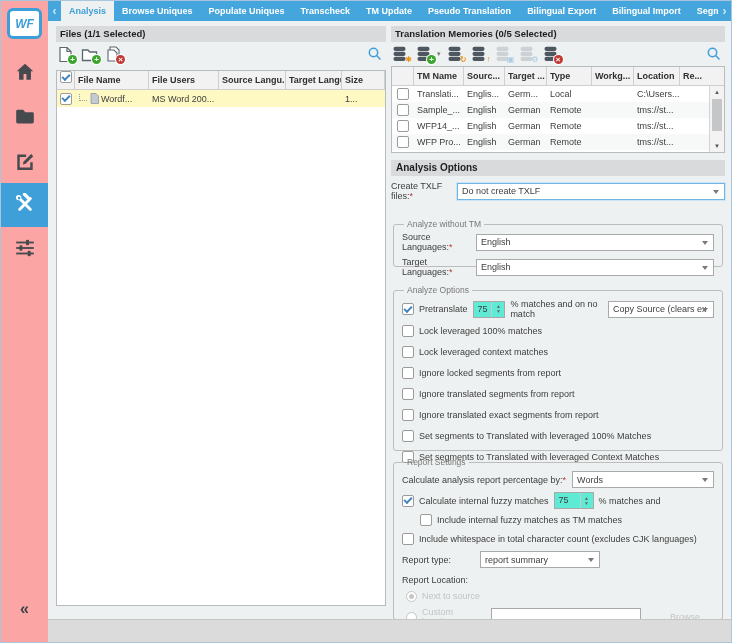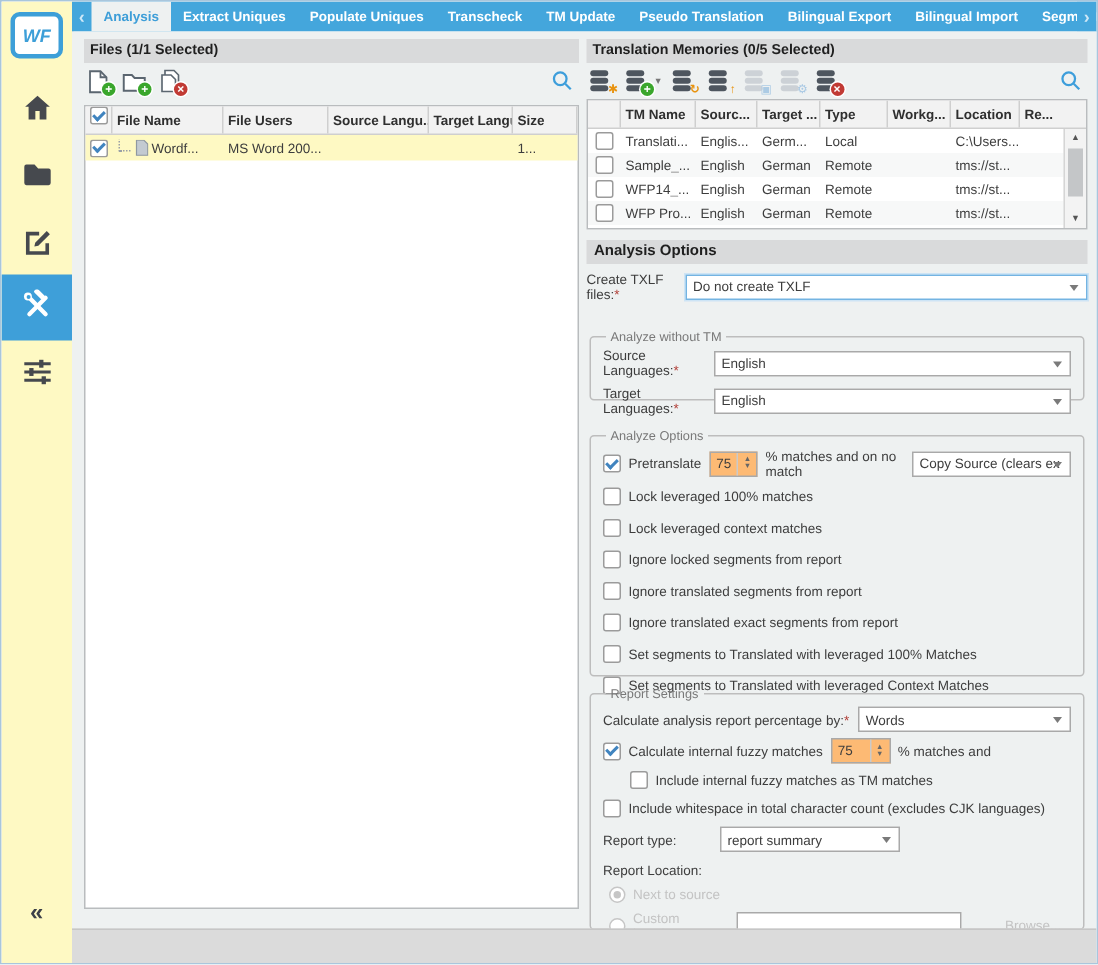--- a/index.html
+++ b/index.html
@@ -1,19 +1,19 @@
 <!DOCTYPE html>
 <html><head>
 <meta charset="utf-8">
 <style>
   html,body{margin:0;padding:0;background:#fff;}
   #app{position:relative;width:732px;height:643px;box-sizing:border-box;border:1px solid #a9c6dc;
        font-family:"Liberation Sans","DejaVu Sans",sans-serif;font-size:9px;color:#3d3d3d;overflow:hidden;background:#fff;}
   
-  .sidebar{position:absolute;left:0;top:0;bottom:0;width:47px;background:#fef9c3;border-right:1px solid #d6d8d9;}
+  .sidebar{position:absolute;left:0;top:0;bottom:0;width:47px;background:#fca5a5;border-right:1px solid #d6d8d9;}
   .logo{width:29px;height:25px;margin:7px auto 12px;border:3px solid #3d9fd8;border-radius:6px;background:#fff;
         display:flex;align-items:center;justify-content:center;color:#3d9fd8;font-weight:bold;font-style:italic;font-size:12px;cursor:pointer;}
   .nav{width:47px;height:44px;display:flex;align-items:center;justify-content:center;cursor:pointer;}
   .nav.active{background:#3e9fd9;}
   .collapse{position:absolute;bottom:24px;left:0;width:47px;text-align:center;font-size:16px;font-weight:bold;color:#3c4048;cursor:pointer;}
   
   .tabbar{position:absolute;left:47px;top:0;right:0;height:20px;background:#44a6dc;display:flex;align-items:stretch;overflow:hidden;white-space:nowrap;}
   .tab-arrow{width:13px;display:flex;align-items:center;justify-content:center;color:#cfe8f7;font-size:12px;font-weight:bold;cursor:pointer;flex:none;}
   .tab-arrow.right{position:absolute;right:0;top:0;height:20px;background:#44a6dc;}
   .tab{padding:0 8px;display:flex;align-items:center;color:#fff;font-weight:bold;font-size:9px;cursor:pointer;flex:none;}
@@ -68,21 +68,21 @@
   .dd{position:relative;height:17px;border:1px solid #a9a9a9;background:#fff;display:flex;align-items:center;
       padding:0 16px 0 4px;box-sizing:border-box;cursor:pointer;overflow:hidden;white-space:nowrap;}
   .dd::after{content:"";position:absolute;right:5px;top:6px;border-left:3.5px solid transparent;border-right:3.5px solid transparent;border-top:4.5px solid #7a7a7a;}
   .dd.focus{border-color:#74b4e2;box-shadow:0 0 0 1px #cde4f5;}
   .grp{border:1px solid #bdbdbd;border-radius:3px;margin-top:18px;padding:3px 8px 4px;box-sizing:border-box;position:relative;}
   .grp legend{font-size:8.5px;color:#787878;padding:0 3px;margin-left:2px;}
   .cbx{width:12px;height:12px;border:1px solid #9b9b9b;border-radius:2px;background:#fff;display:inline-flex;
        align-items:center;justify-content:center;flex:none;cursor:pointer;box-sizing:border-box;}
   .cbx.on::after{content:"";width:6px;height:3px;border-left:2px solid #4084bf;border-bottom:2px solid #4084bf;transform:rotate(-45deg);margin-top:-2px;}
   .ckrow{display:flex;align-items:center;gap:5px;height:18px;margin-top:3px;}
-  .spin{height:17px;width:40px;border:1px solid #a9a9a9;background:#fdba74;display:flex;box-sizing:border-box;}
+  .spin{height:17px;width:40px;border:1px solid #a9a9a9;background:#5eead4;display:flex;box-sizing:border-box;}
   .spin .v{flex:1;padding:2px 0 0 4px;}
   .spin .arr{width:12px;border-left:1px solid #cacaca;display:flex;flex-direction:column;align-items:center;justify-content:center;font-size:5px;color:#666;line-height:5px;cursor:pointer;}
   .radio{width:11px;height:11px;border:1px solid #c6c6c6;border-radius:50%;background:#fff;flex:none;display:flex;align-items:center;justify-content:center;box-sizing:border-box;}
   .radio.sel::after{content:"";width:5px;height:5px;border-radius:50%;background:#c6c6c6;}
   .txt-input{height:18px;border:1px solid #a9a9a9;background:#fff;box-sizing:border-box;}
   .btn-primary{height:22px;width:104px;background:#2d96d3;color:#fff;font-weight:bold;font-size:9.5px;border:none;
        border-radius:2px;cursor:pointer;font-family:inherit;}
   .btnrow{display:flex;justify-content:flex-end;margin-top:6px;}
 </style>
 </head>
@@ -134,21 +134,21 @@
               <rect x="12.5" y="12.6" width="2.6" height="4.8"></rect>
             </g>
           </svg></span>
     </div>
     <div class="collapse">«</div>
   </div>
 
   <div class="tabbar">
     <div class="tab-arrow">‹</div>
     <div class="tab active">Analysis</div>
-    <div class="tab">Extract Uniques</div>
+    <div class="tab">Browse Uniques</div>
     <div class="tab">Populate Uniques</div>
     <div class="tab">Transcheck</div>
     <div class="tab">TM Update</div>
     <div class="tab">Pseudo Translation</div>
     <div class="tab">Bilingual Export</div>
     <div class="tab">Bilingual Import</div>
     <div class="tab">Segment Chan</div>
     <div class="tab-arrow right">›</div>
   </div>
 

